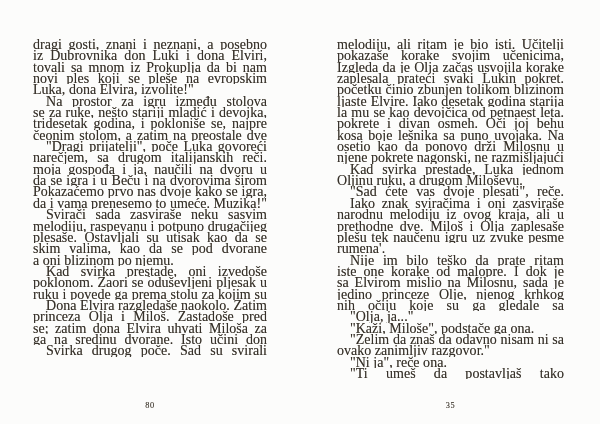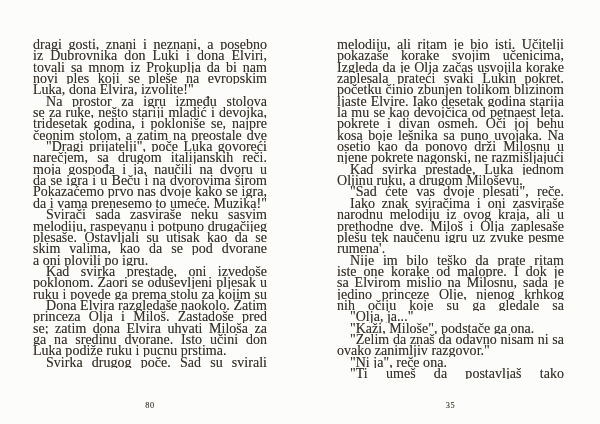--- a/index.html
+++ b/index.html
@@ -70,29 +70,28 @@
         <div class="line ind">"Dragi prijatelji", poče Luka govoreći dubrovačkim</div>
         <div class="line">narečjem, sa drugom italijanskih reči. "Ovu smo igru,</div>
         <div class="line">moja gospođa i ja, naučili na dvoru u Veneciji, a kažu</div>
         <div class="line">da se igra i u Beču i na dvorovima širom Evrope.</div>
         <div class="line">Pokazaćemo prvo nas dvoje kako se igra, a zatim ćemo</div>
         <div class="line end">da i vama prenesemo to umeće. Muzika!"</div>
         <div class="line ind">Svirači sada zasviraše neku sasvim drugačiju</div>
         <div class="line">melodiju, raspevanu i potpuno drugačijeg ritma i za-</div>
         <div class="line">plesaše. Ostavljali su utisak kao da se njišu na mor-</div>
         <div class="line">skim valima, kao da se pod dvorane pretvorio u more,</div>
-        <div class="line end">a oni plovili po igru.</div>
+        <div class="line end">a oni blizinom po njemu.</div>
         <div class="line ind">Kad svirka prestade, oni izvedoše plesnu figuru sa</div>
         <div class="line end">poklonom. Zaori se oduševljeni pljesak u dvorani.</div>
         <div class="line">ruku i povede ga prema stolu za kojim su sedeli</div>
         <div class="line ind">Dona Elvira razgledaše naokolo. Zatim uze Luku za</div>
         <div class="line">princeza Olja i Miloš. Zastadoše pred njima i pokloniše</div>
         <div class="line">se; zatim dona Elvira uhvati Miloša za ruku i povede</div>
         <div class="line">ga na sredinu dvorane. Isto učini don Luka sa Oljom.</div>
-        <div class="line end">Luka podiže ruku i pucnu prstima.</div>
         <div class="line ind">Svirka drugog poče. Sad su svirali neku drugu</div>
       </div>
     <div class="page-num">80</div>
   </section>
 
   <section class="page right">
     <div class="text-col">
         <div class="line">melodiju, ali ritam je bio isti. Učitelji prvo sami</div>
         <div class="line">pokazaše korake svojim učenicima, zatim zaplesaše.</div>
         <div class="line">Izgleda da je Olja začas usvojila korake jer je odmah</div>

